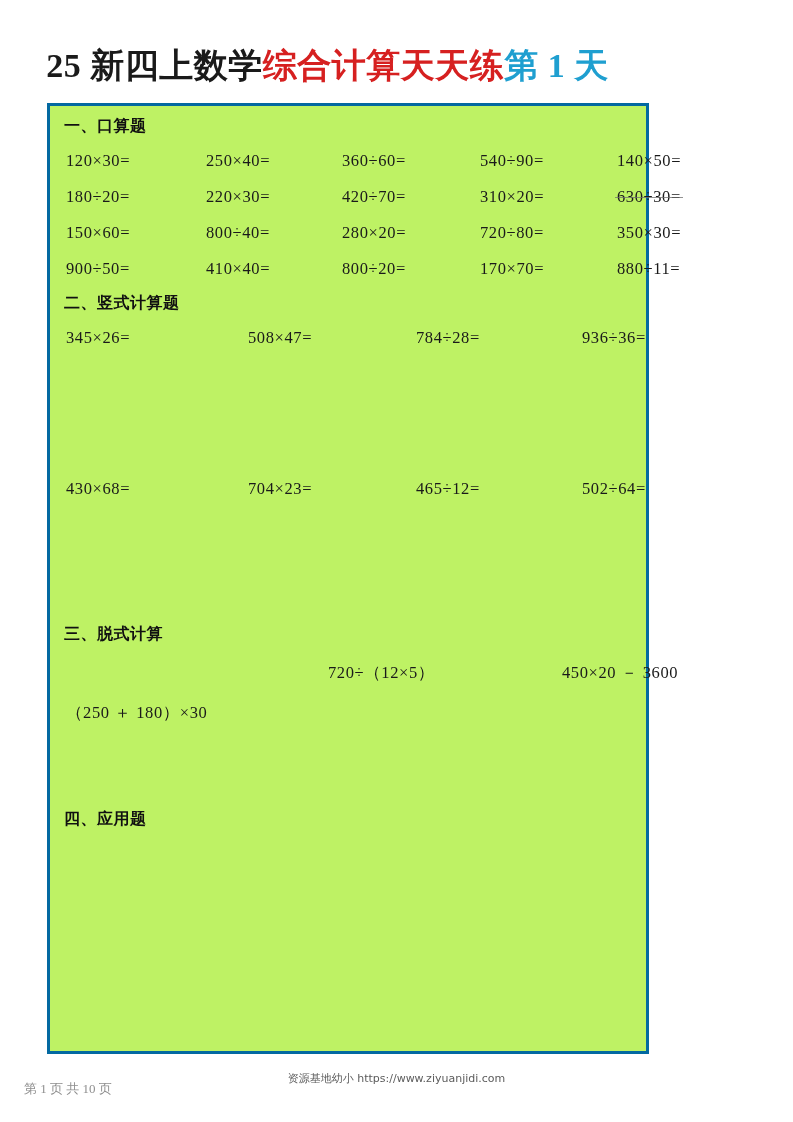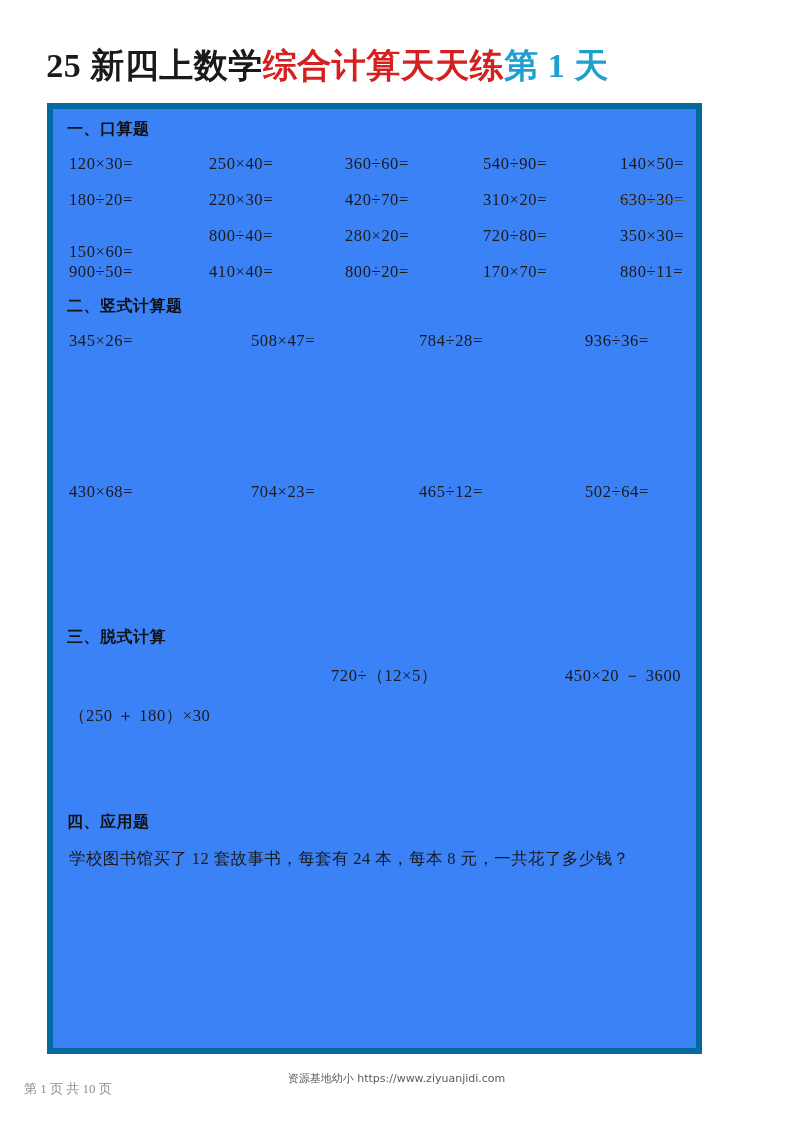--- a/index.html
+++ b/index.html
@@ -32,25 +32,25 @@
   }
   .title .seg-a { color: #1a1a1a; }
   .title .seg-b { color: #d62020; }
   .title .seg-c { color: #1f9fd0; }
 
   
   .frame {
     position: absolute;
     left: 47px;
     top: 103px;
-    width: 655px;
+    width: 602px;
     height: 951px;
-    border: 6px solid #0369a1;
+    border: 3px solid #0369a1;
     box-sizing: border-box;
-    background: #3b82f6;
+    background: #bef264;
   }
 
   .inner {
     position: absolute;
     left: 0; top: 0;
     width: 100%;
     height: 100%;
   }
 
   
@@ -137,21 +137,21 @@
     <div class="prob" style="left:292px; top:45px;">360÷60=</div>
     <div class="prob" style="left:430px; top:45px;">540÷90=</div>
     <div class="prob" style="left:567px; top:45px;">140×50=</div>
 
     <div class="prob" style="left:16px;  top:81px;">180÷20=</div>
     <div class="prob" style="left:156px; top:81px;">220×30=</div>
     <div class="prob" style="left:292px; top:81px;">420÷70=</div>
     <div class="prob" style="left:430px; top:81px;">310×20=</div>
     <div class="prob strike-art" style="left:567px; top:81px;">630÷30=</div>
 
-    <div class="prob" style="left:16px;  top:117px;margin-top:16px;">150×60=</div>
+    <div class="prob" style="left:16px;  top:117px;">150×60=</div>
     <div class="prob" style="left:156px; top:117px;">800÷40=</div>
     <div class="prob" style="left:292px; top:117px;">280×20=</div>
     <div class="prob" style="left:430px; top:117px;">720÷80=</div>
     <div class="prob" style="left:567px; top:117px;">350×30=</div>
 
     <div class="prob" style="left:16px;  top:153px;">900÷50=</div>
     <div class="prob" style="left:156px; top:153px;">410×40=</div>
     <div class="prob" style="left:292px; top:153px;">800÷20=</div>
     <div class="prob" style="left:430px; top:153px;">170×70=</div>
     <div class="prob" style="left:567px; top:153px;">880÷11=</div>
@@ -169,19 +169,18 @@
     <div class="prob" style="left:532px; top:373px;">502÷64=</div>
 
     <div class="sec-head" style="left:14px; top:518px;">三、脱式计算</div>
 
     <div class="prob" style="left:16px;  top:556px;margin-top:40px;">（250 ＋ 180）×30</div>
     <div class="prob" style="left:278px; top:556px;">720÷（12×5）</div>
     <div class="prob" style="left:512px; top:556px;">450×20 － 3600</div>
 
     <div class="sec-head" style="left:14px; top:703px;">四、应用题</div>
 
-    <div class="word-body" style="left:16px; top:733px; width:660px;">学校图书馆买了 12 套故事书，每套有 24 本，每本 8 元，一共花了多少钱？</div>
 
   </div>
 </div>
 
 <div class="watermark">资源基地幼小 https://www.ziyuanjidi.com</div>
 <div class="pagenum">第 1 页 共 10 页</div>
 
 </body></html>

